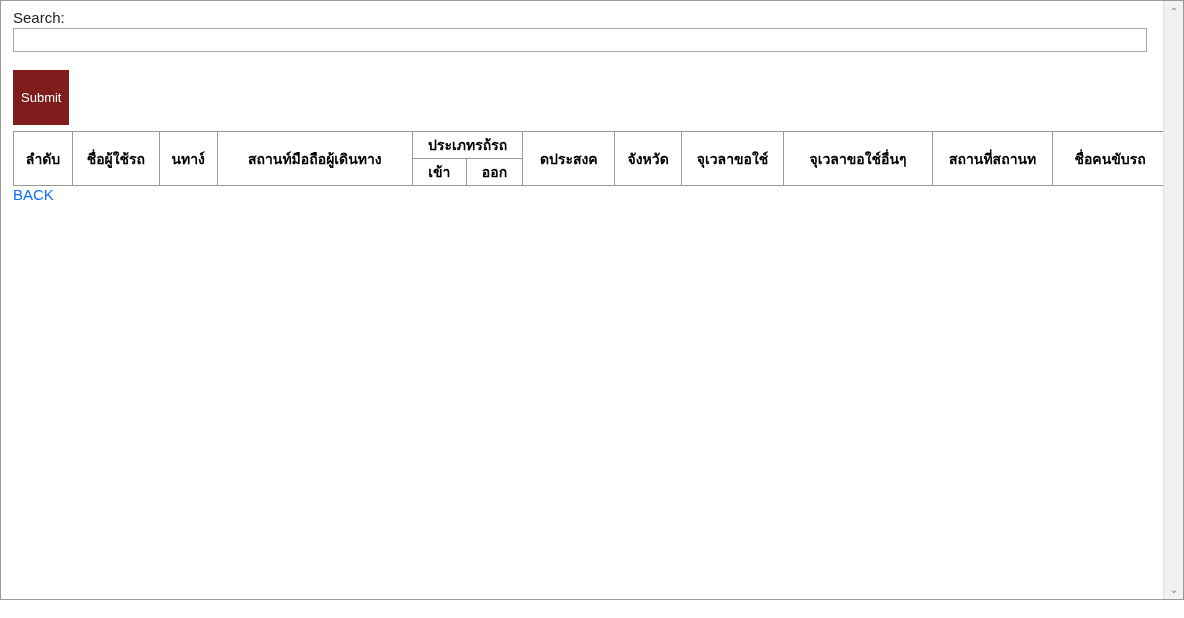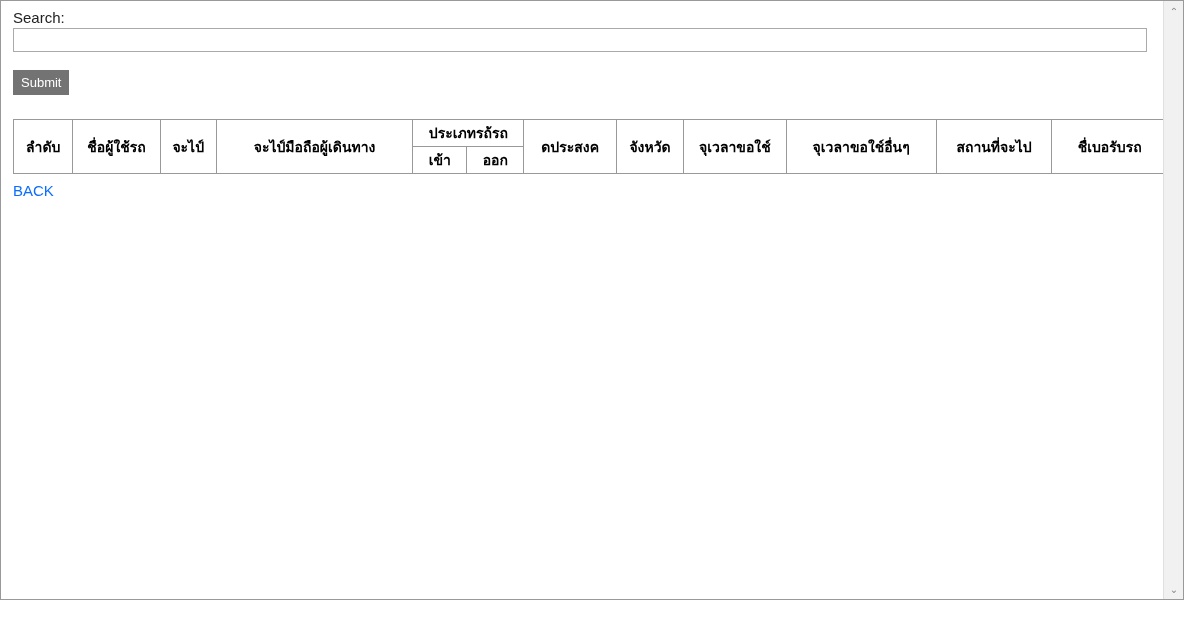--- a/index.html
+++ b/index.html
@@ -67,77 +67,77 @@
     .search-input {
       width: 1134px;
       height: 24px;
       border: 1px solid #aaa;
       padding: 2px 4px;
       font-size: 13px;
       display: block;
       margin-bottom: 18px;
     }
     .submit-btn {
-      background: #737373;
+      background: #7f1d1d;
       color: #fff;
       border: none;
-      padding: 5px 8px;
+      padding: 20px 8px;
       font-size: 13px;
       cursor: pointer;
-      margin-bottom: 12px;
+      margin-bottom: 4px;
     }
     table.data-table {
       border-collapse: collapse;
       width: 1155px;
-      margin-top: 12px;
+      margin-top: 2px;
     }
     table.data-table th {
       border: 1px solid #999;
       font-weight: bold;
       font-size: 14px;
       padding: 2px 8px;
       text-align: center;
       white-space: nowrap;
       color: #000;
       font-family: Tahoma, Arial, sans-serif;
     }
     .back-link {
       color: #0d6efd;
       text-decoration: none;
       font-size: 15px;
       display: inline-block;
-      margin-top: 8px;
+      margin-top: 0;
       cursor: pointer;
     }
   </style>
 </head>
 <body>
 
 <div class="outer-frame">
   <div class="content-area">
 
     <label class="search-label">Search:</label>
     <input type="text" class="search-input" value="" style="">
 
     <button class="submit-btn">Submit</button>
 
     <table class="data-table">
       <thead>
         <tr>
           <th rowspan="2">ลำดับ</th>
           <th rowspan="2">ชื่อผู้ใช้รถ</th>
-          <th rowspan="2">จะไป์</th>
-          <th rowspan="2" style="min-width:170px">จะไป์มือถือผู้เดินทาง</th>
+          <th rowspan="2">นทาง์</th>
+          <th rowspan="2" style="min-width:170px">สถานท์มือถือผู้เดินทาง</th>
           <th colspan="2">ประเภทรถ้รถ</th>
           <th rowspan="2" style="min-width:80px">ดประสงค</th>
           <th rowspan="2">จังหวัด</th>
           <th rowspan="2" style="min-width:80px">จุเวลาขอใช์</th>
           <th rowspan="2" style="min-width:130px">จุเวลาขอใช์อื่นๆ</th>
-          <th rowspan="2" style="min-width:100px">สถานที่จะไป</th>
-          <th rowspan="2" style="min-width:100px">ชื่เบอรับรถ</th>
+          <th rowspan="2" style="min-width:100px">สถานที่สถานท</th>
+          <th rowspan="2" style="min-width:100px">ชื่อคนขับรถ</th>
         </tr>
         <tr>
           <th style="min-width:40px">เข้า</th>
           <th style="min-width:40px">ออก</th>
         </tr>
       </thead>
       <tbody></tbody>
     </table>
 
     <a class="back-link">BACK</a>

